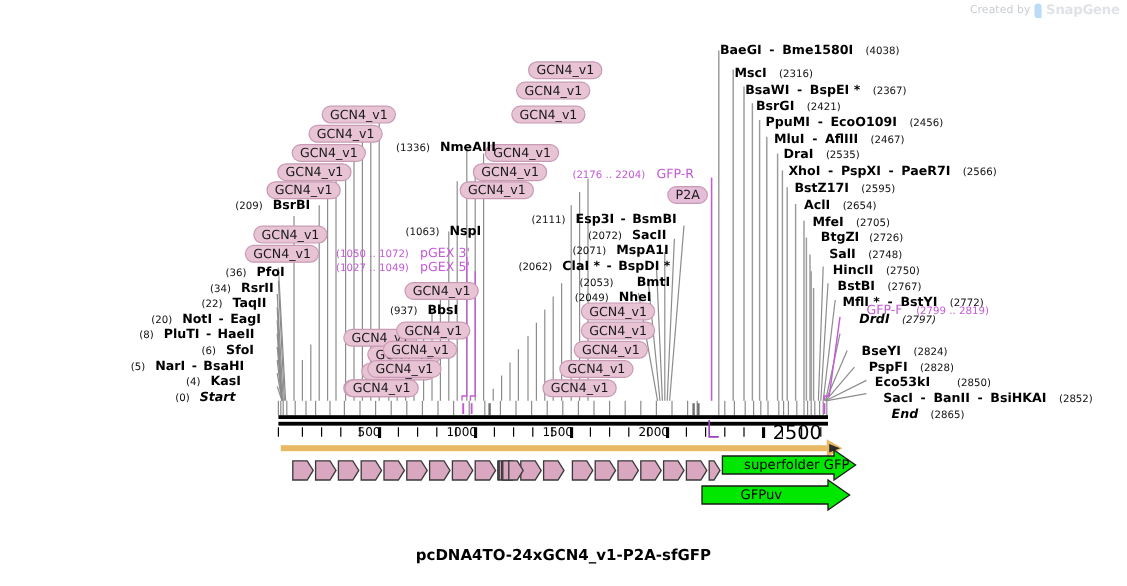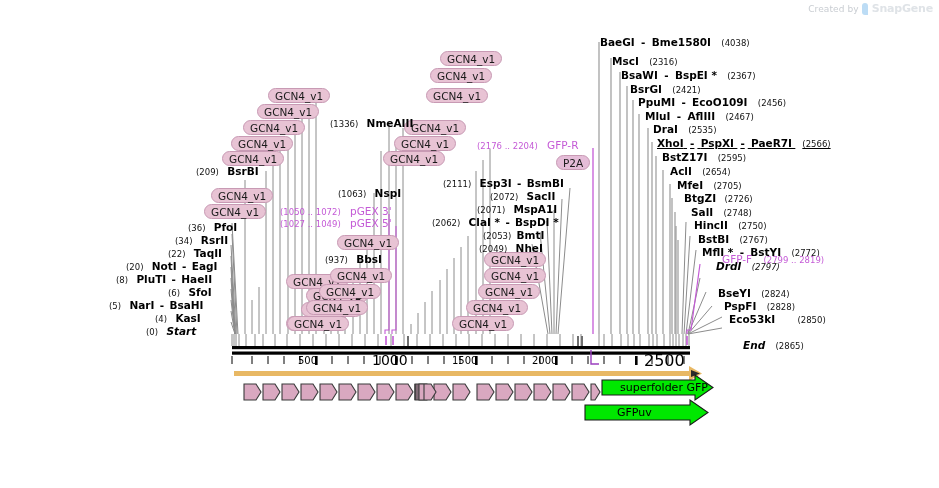--- a/index.html
+++ b/index.html
@@ -338,21 +338,21 @@
 
     <g stroke="#1a1a1a" stroke-width="1.1">
       <polygon points="602,380 695,380 695,375 713,387.5 695,400 695,395 602,395" fill="#00e800"></polygon>
     </g>
     <g stroke="#1a1a1a" stroke-width="1.1">
       <polygon points="585,405 690,405 690,400 708,412.5 690,425 690,420 585,420" fill="#00e800"></polygon>
     </g>
   </svg>
 
   <div class="lbl" style="left:298px;top:355px;font-size:10px;">500</div>
-  <div class="lbl" style="left:372px;top:355px;font-size:14px;">1000</div>
+  <div class="lbl" style="left:372px;top:355px;font-size:10px;">1000</div>
   <div class="lbl" style="left:452px;top:355px;font-size:10px;">1500</div>
   <div class="lbl" style="left:532px;top:355px;font-size:10px;">2000</div>
   <div class="lbl" style="left:644px;top:355px;font-size:16px;">2500</div>
 
   <div class="featlabel" style="left:620px;top:381px;">superfolder GFP</div>
   <div class="featlabel" style="left:617px;top:406px;">GFPuv</div>
 
   <div class="chip" style="left:286px;top:316px;">GCN4_v1</div>
   <div class="chip" style="left:301px;top:302px;">GCN4_v1</div>
   <div class="chip" style="left:306px;top:288px;">GCN4_v1</div>
@@ -461,21 +461,21 @@
     <span class="enz" style="margin-left:5px">MspA1I</span>
   </div>
   <div class="lbl" style="left:432px;top:217px;">
     <span class="pos">(2062)</span>
     <span class="enz" style="margin-left:5px">ClaI *</span>
     <span class="dash" style="margin:0 2px">-</span>
     <span class="enz">BspDI *</span>
   </div>
   <div class="lbl" style="left:483px;top:230px;">
     <span class="pos">(2053)</span>
-    <span class="enz" style="margin-left:2px">BmtI</span>
+    <span class="enz" style="margin-left:16px">BmtI</span>
   </div>
   <div class="lbl" style="left:479px;top:243px;">
     <span class="pos">(2049)</span>
     <span class="enz" style="margin-left:5px">NheI</span>
   </div>
 
   <div class="lbl" style="left:600px;top:37px;">
     <span class="enz">BaeGI</span>
     <span class="dash" style="margin:0 3px">-</span>
     <span class="enz">Bme1580I</span>
@@ -504,21 +504,21 @@
   <div class="lbl" style="left:645px;top:111px;">
     <span class="enz">MluI</span>
     <span class="dash" style="margin:0 3px">-</span>
     <span class="enz">AflIII</span>
     <span class="pos" style="margin-left:7px">(2467)</span>
   </div>
   <div class="lbl" style="left:653px;top:124px;">
     <span class="enz">DraI</span>
     <span class="pos" style="margin-left:7px">(2535)</span>
   </div>
-  <div class="lbl" style="left:657px;top:138px;text-decoration:underline;">
+  <div class="lbl" style="left:657px;top:138px;">
     <span class="enz">XhoI</span>
     <span class="dash" style="margin:0 3px">-</span>
     <span class="enz">PspXI</span>
     <span class="dash" style="margin:0 3px">-</span>
     <span class="enz">PaeR7I</span>
     <span class="pos" style="margin-left:7px">(2566)</span>
   </div>
   <div class="lbl" style="left:662px;top:152px;">
     <span class="enz">BstZ17I</span>
     <span class="pos" style="margin-left:7px">(2595)</span>
@@ -562,20 +562,28 @@
     <span class="pos" style="margin-left:7px">(2824)</span>
   </div>
   <div class="lbl" style="left:724px;top:301px;">
     <span class="enz">PspFI</span>
     <span class="pos" style="margin-left:7px">(2828)</span>
   </div>
   <div class="lbl" style="left:729px;top:314px;">
     <span class="enz">Eco53kI</span>
     <span class="pos" style="margin-left:19px">(2850)</span>
   </div>
+  <div class="lbl" style="left:736px;top:327px;">
+    <span class="enz">SacI</span>
+    <span class="dash" style="margin:0 3px">-</span>
+    <span class="enz">BanII</span>
+    <span class="dash" style="margin:0 3px">-</span>
+    <span class="enz">BsiHKAI</span>
+    <span class="pos" style="margin-left:7px">(2852)</span>
+  </div>
   <div class="lbl italic" style="left:743px;top:340px;">
     <span class="enz">End</span>
     <span class="pos" style="margin-left:7px">(2865)</span>
   </div>
 
   <div class="lbl primer" style="left:280px;top:206px;">
     <span class="pos">(1050 .. 1072)</span>
     <span class="enz" style="margin-left:6px">pGEX 3'</span>
   </div>
   <div class="lbl primer" style="left:280px;top:218px;">
@@ -584,14 +592,15 @@
   </div>
   <div class="lbl primer" style="left:477px;top:140px;">
     <span class="pos">(2176 .. 2204)</span>
     <span class="enz" style="margin-left:6px">GFP-R</span>
   </div>
   <div class="lbl primer" style="left:722px;top:254px;">
     <span class="enz">GFP-F</span>
     <span class="pos" style="margin-left:8px">(2799 .. 2819)</span>
   </div>
 
+  <div class="title" style="top:455px;">pcDNA4TO-24xGCN4_v1-P2A-sfGFP</div>
 
 </div>
 
 </body></html>

